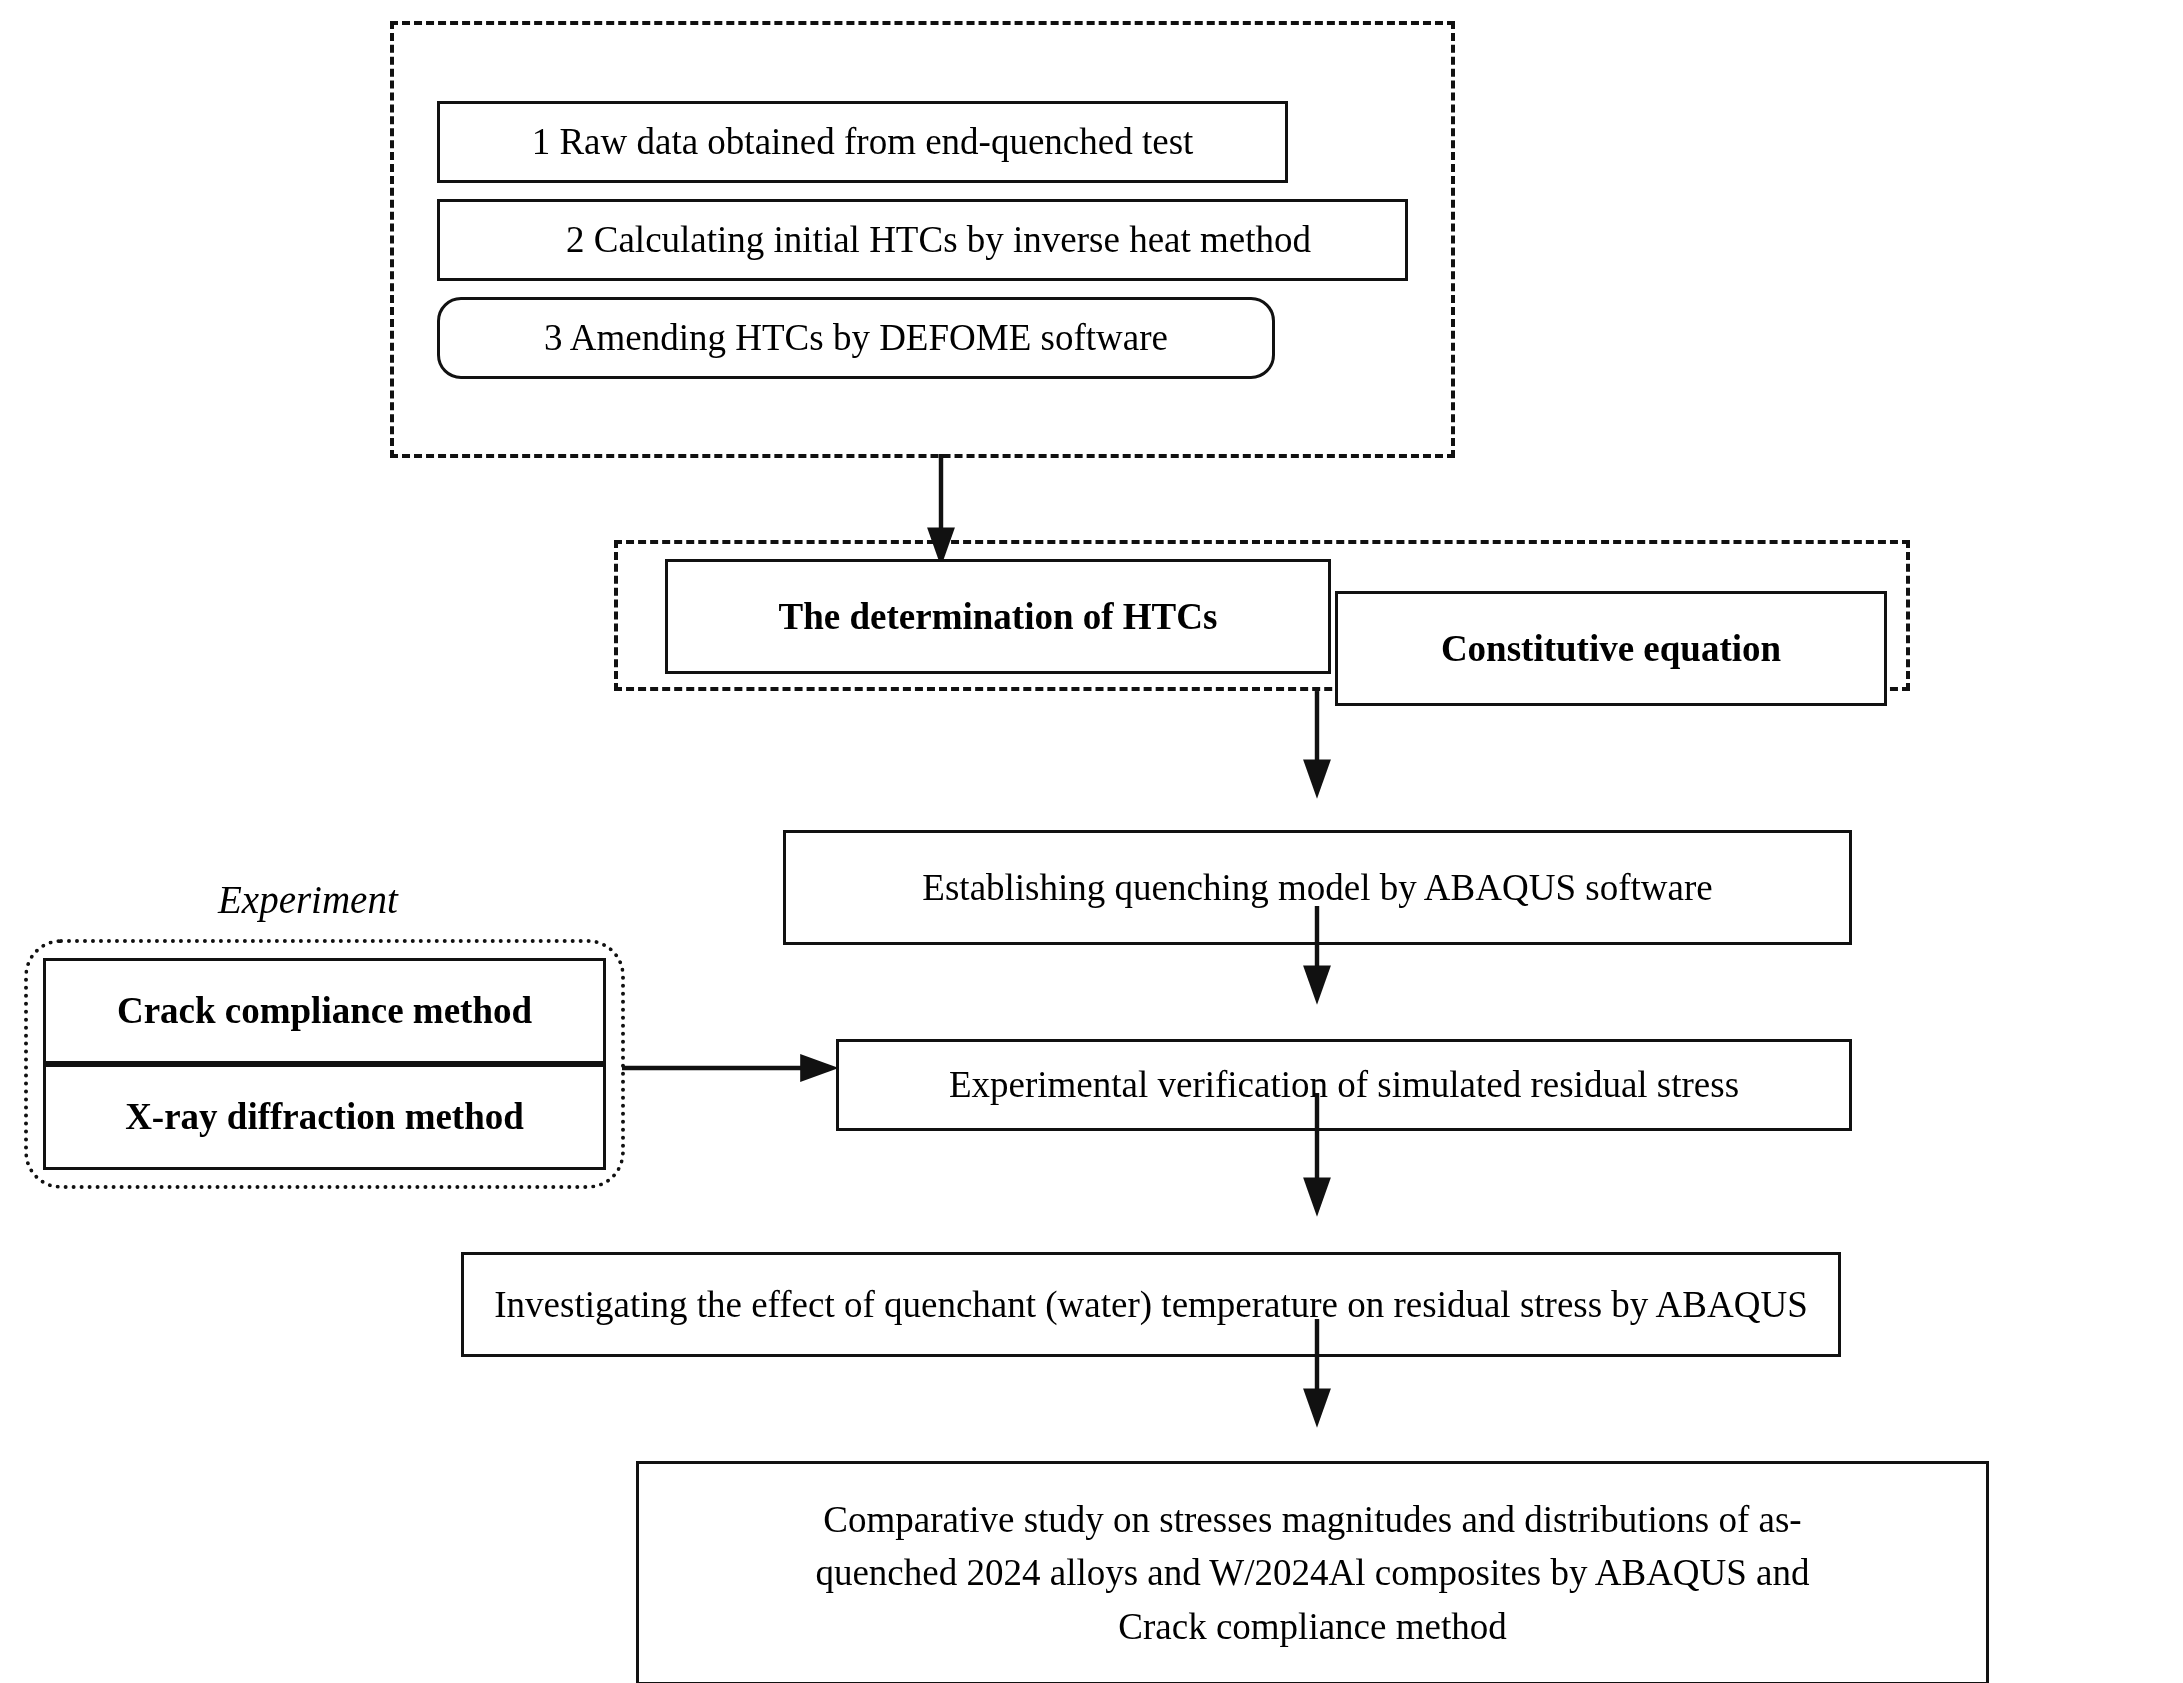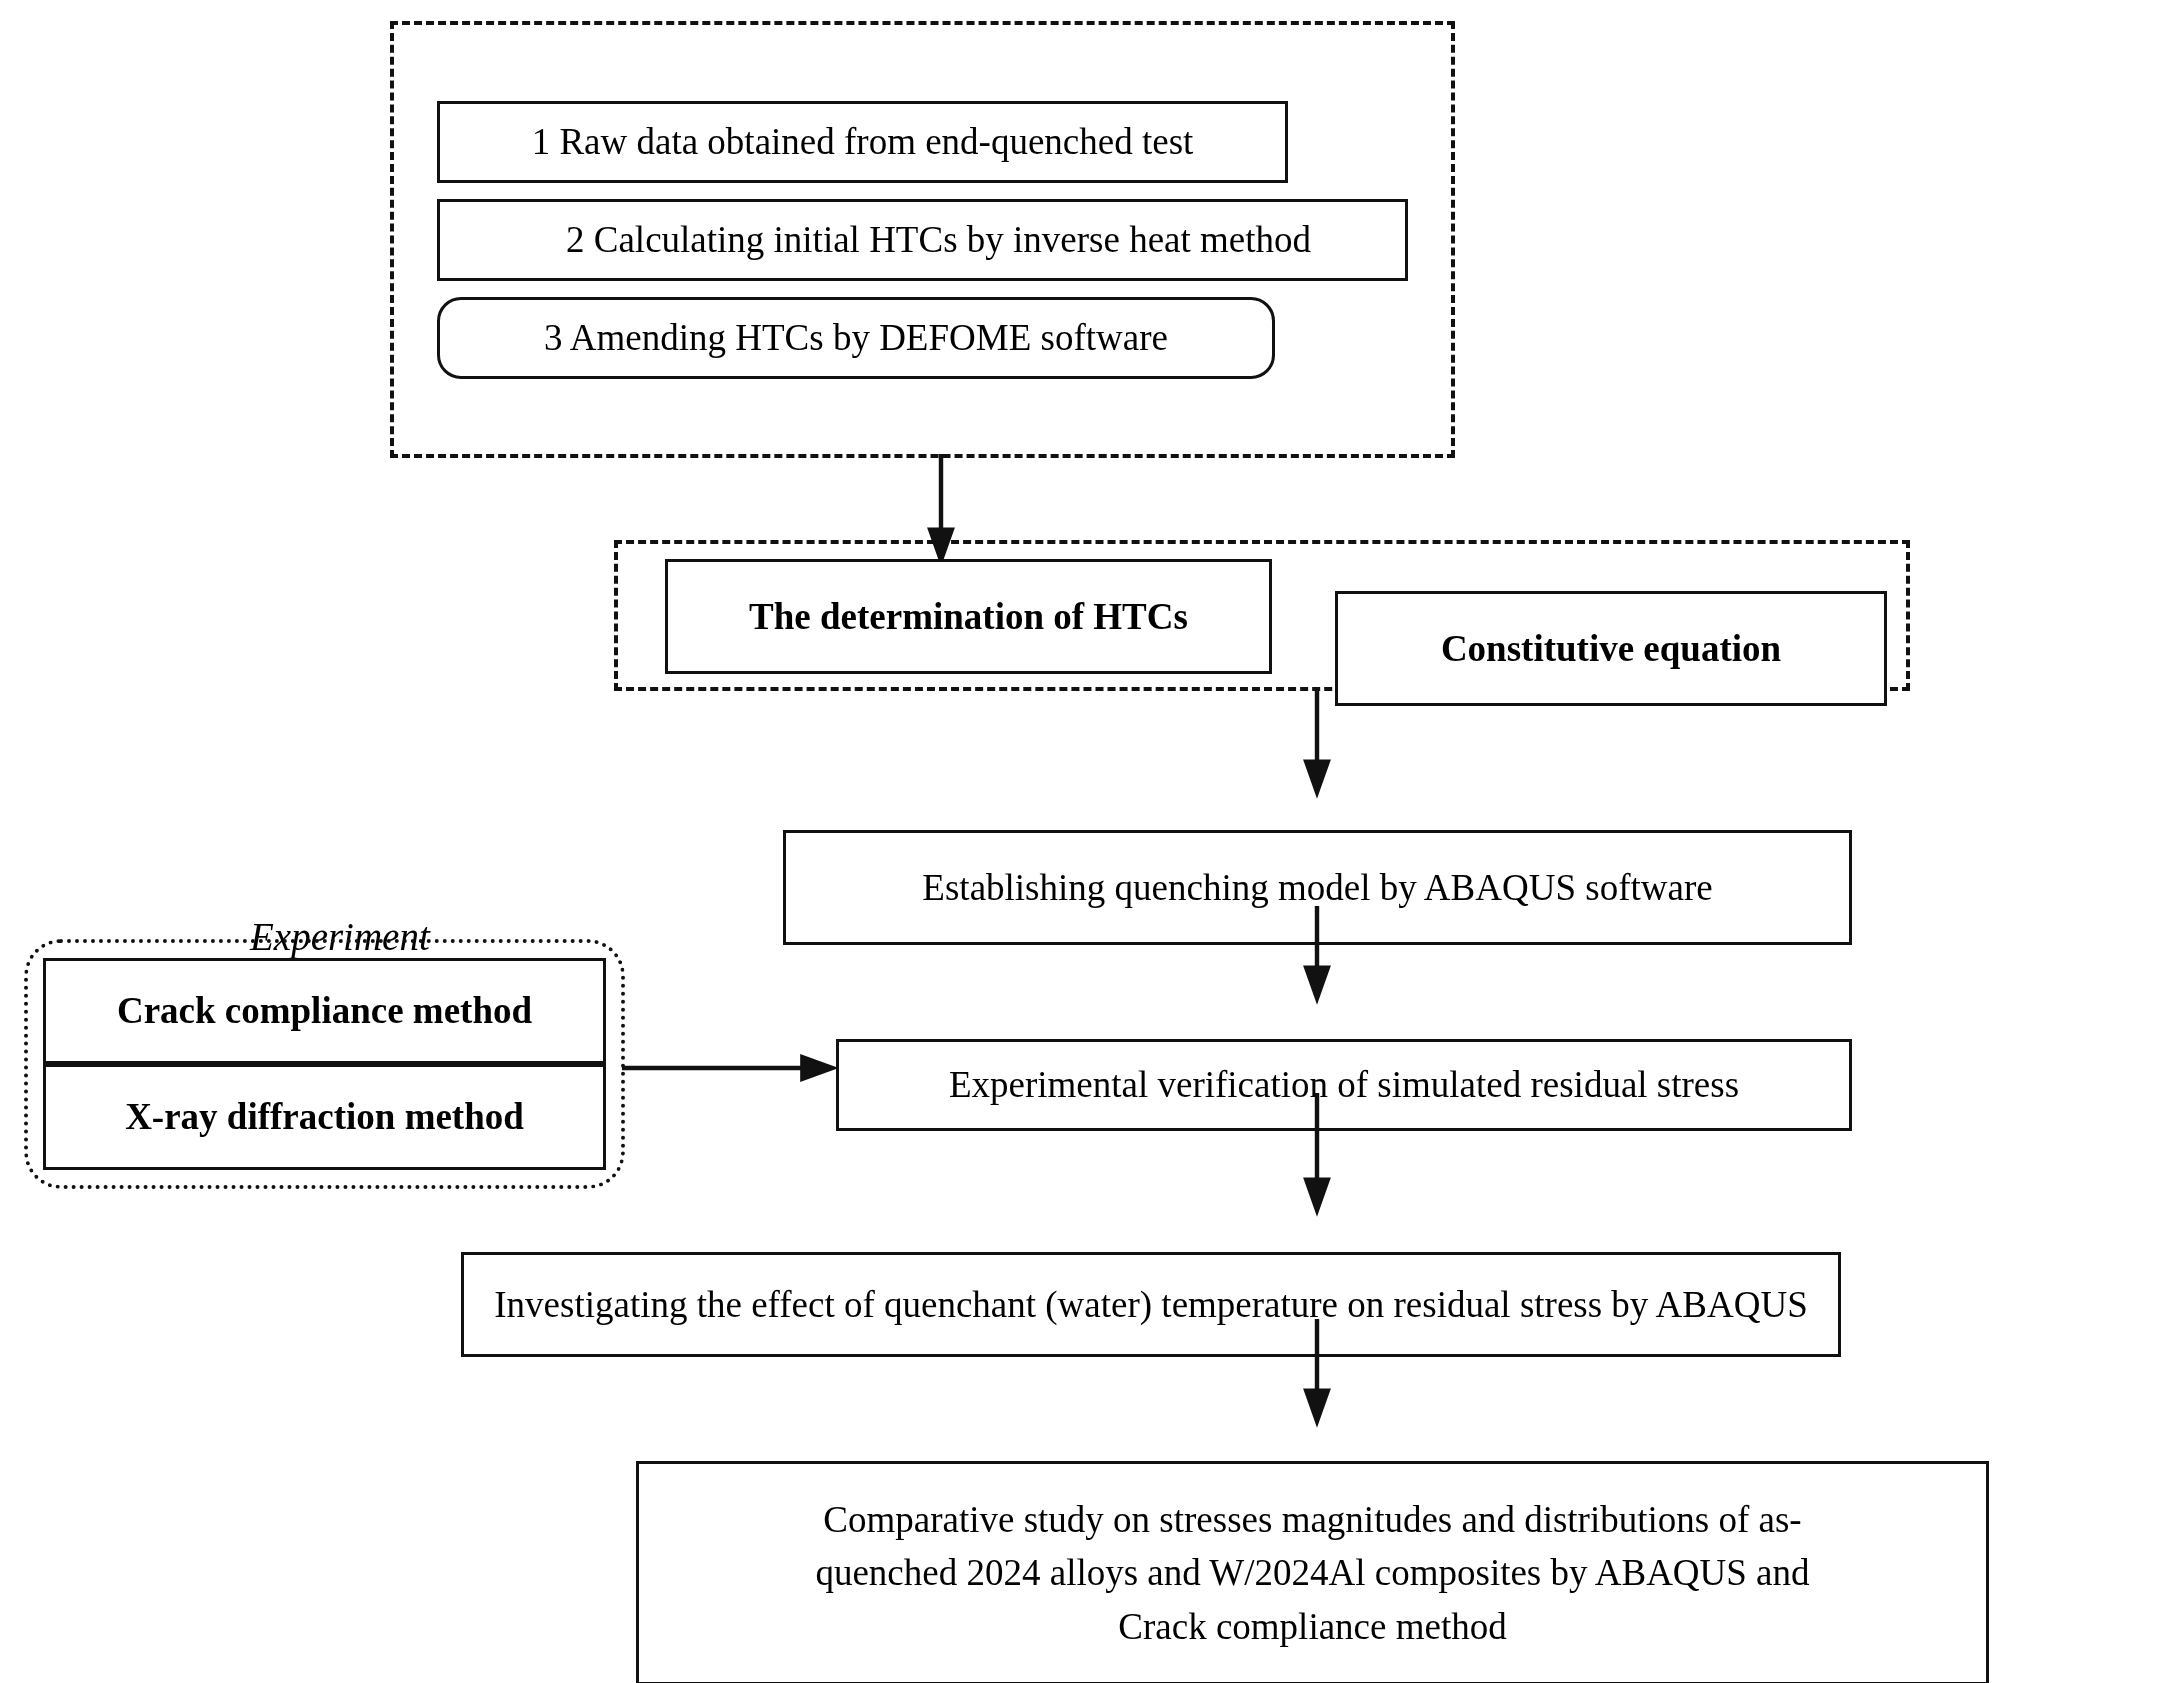--- a/index.html
+++ b/index.html
@@ -98,21 +98,21 @@
     <span class="box-label">3 Amending HTCs by DEFOME software</span>
   </div>
 
   <svg class="connector" style="left:922px; top:454px; width:38px; height:114px;" viewBox="0 0 60 180">
     <line class="conn-line" x1="30" y1="0" x2="30" y2="148" stroke-width="7"></line>
     <polygon class="conn-head" points="30,178 8,116 52,116"></polygon>
   </svg>
 
   <div class="group-dashed" style="left:614px; top:540px; width:1296px; height:151px;"></div>
 
-  <div class="box bold" style="left:665px; top:559px; width:607px; height:115px;">
+  <div class="box bold" style="left:665px; top:559px; width:666px; height:115px;">
     <span class="box-label">The determination of HTCs</span>
   </div>
 
   <div class="box bold" style="left:1335px; top:559px; width:552px; height:115px;margin-top:32px;">
     <span class="box-label">Constitutive equation</span>
   </div>
 
   <svg class="connector" style="left:1298px; top:691px; width:38px; height:109px;" viewBox="0 0 60 172">
     <line class="conn-line" x1="30" y1="0" x2="30" y2="140" stroke-width="7"></line>
     <polygon class="conn-head" points="30,170 8,108 52,108"></polygon>
@@ -120,21 +120,21 @@
 
   <div class="box plain" style="left:783px; top:793px; width:1069px; height:115px;">
     <span class="box-label">Establishing quenching model by ABAQUS software</span>
   </div>
 
   <svg class="connector" style="left:1298px; top:906px; width:38px; height:100px;" viewBox="0 0 60 158">
     <line class="conn-line" x1="30" y1="0" x2="30" y2="126" stroke-width="7"></line>
     <polygon class="conn-head" points="30,156 8,94 52,94"></polygon>
   </svg>
 
-  <div class="group-title" style="left:218px; top:914px;margin-left:32px;">Experiment</div>
+  <div class="group-title" style="left:218px; top:877px;">Experiment</div>
 
   <div class="group-dotted" style="left:24px; top:939px; width:601px; height:250px;"></div>
 
   <div class="box bold" style="left:43px; top:958px; width:563px; height:106px;">
     <span class="box-label">Crack compliance method</span>
   </div>
 
   <div class="box bold" style="left:43px; top:1064px; width:563px; height:106px;">
     <span class="box-label">X-ray diffraction method</span>
   </div>

